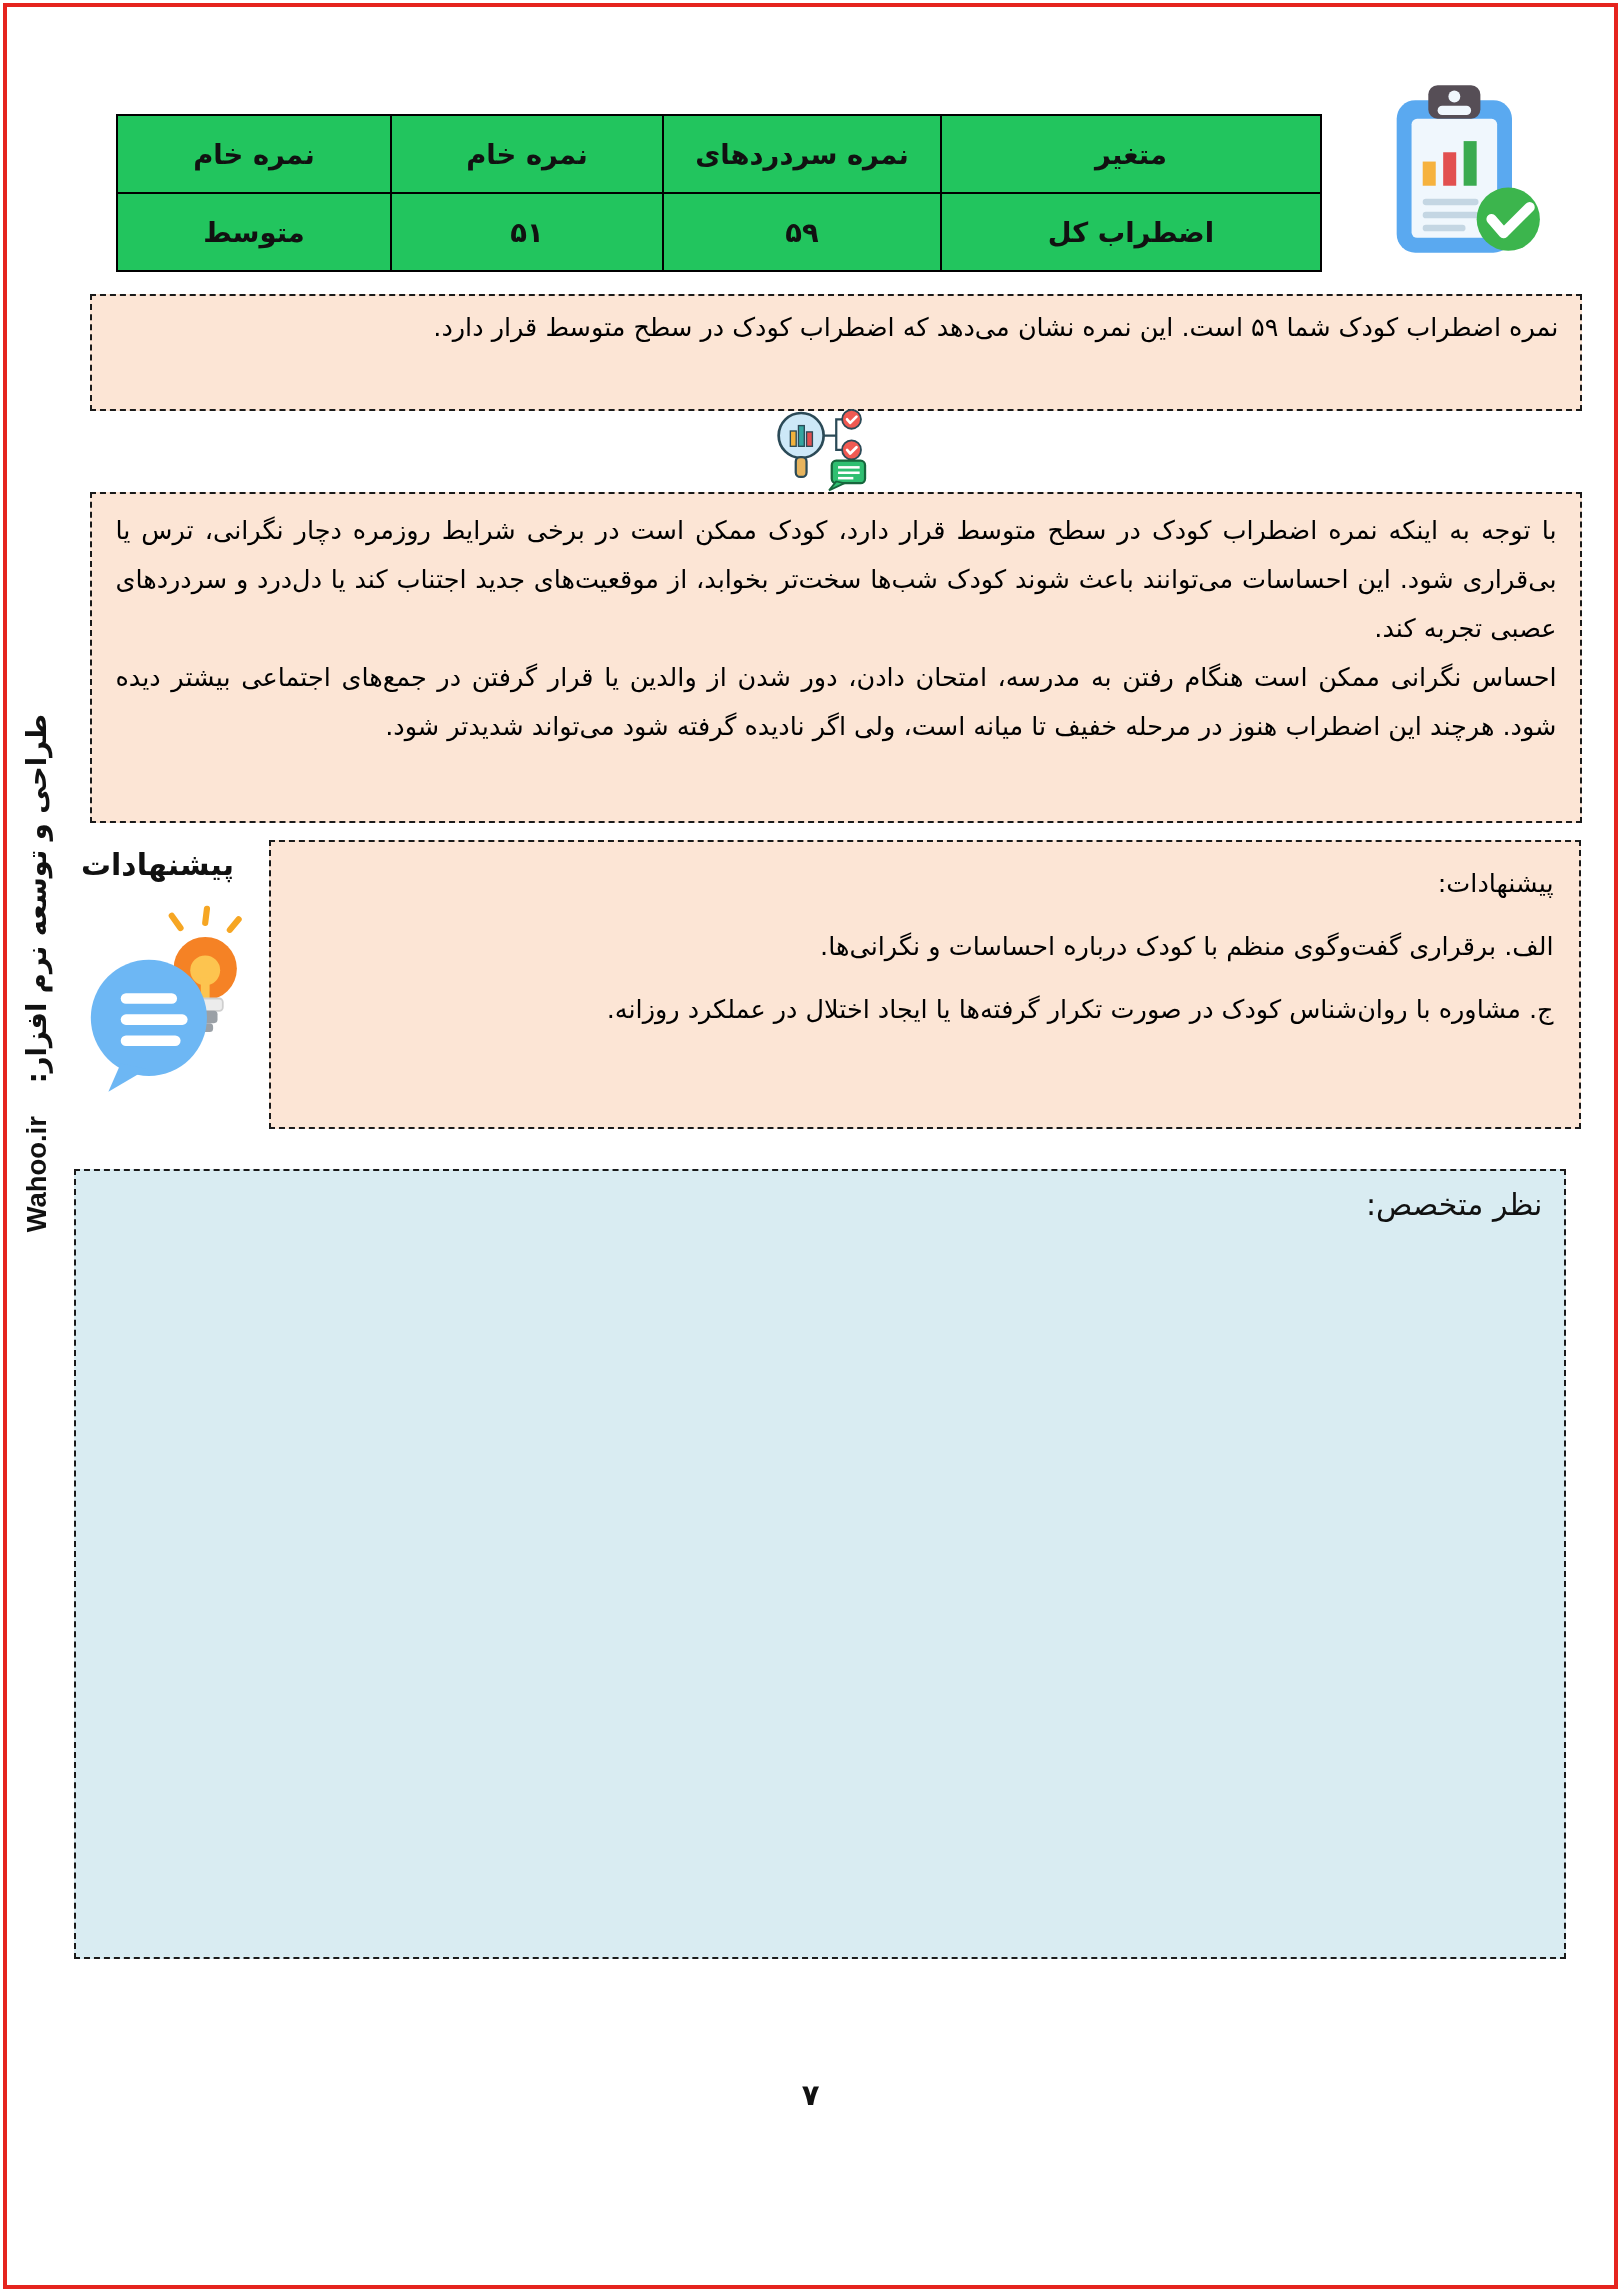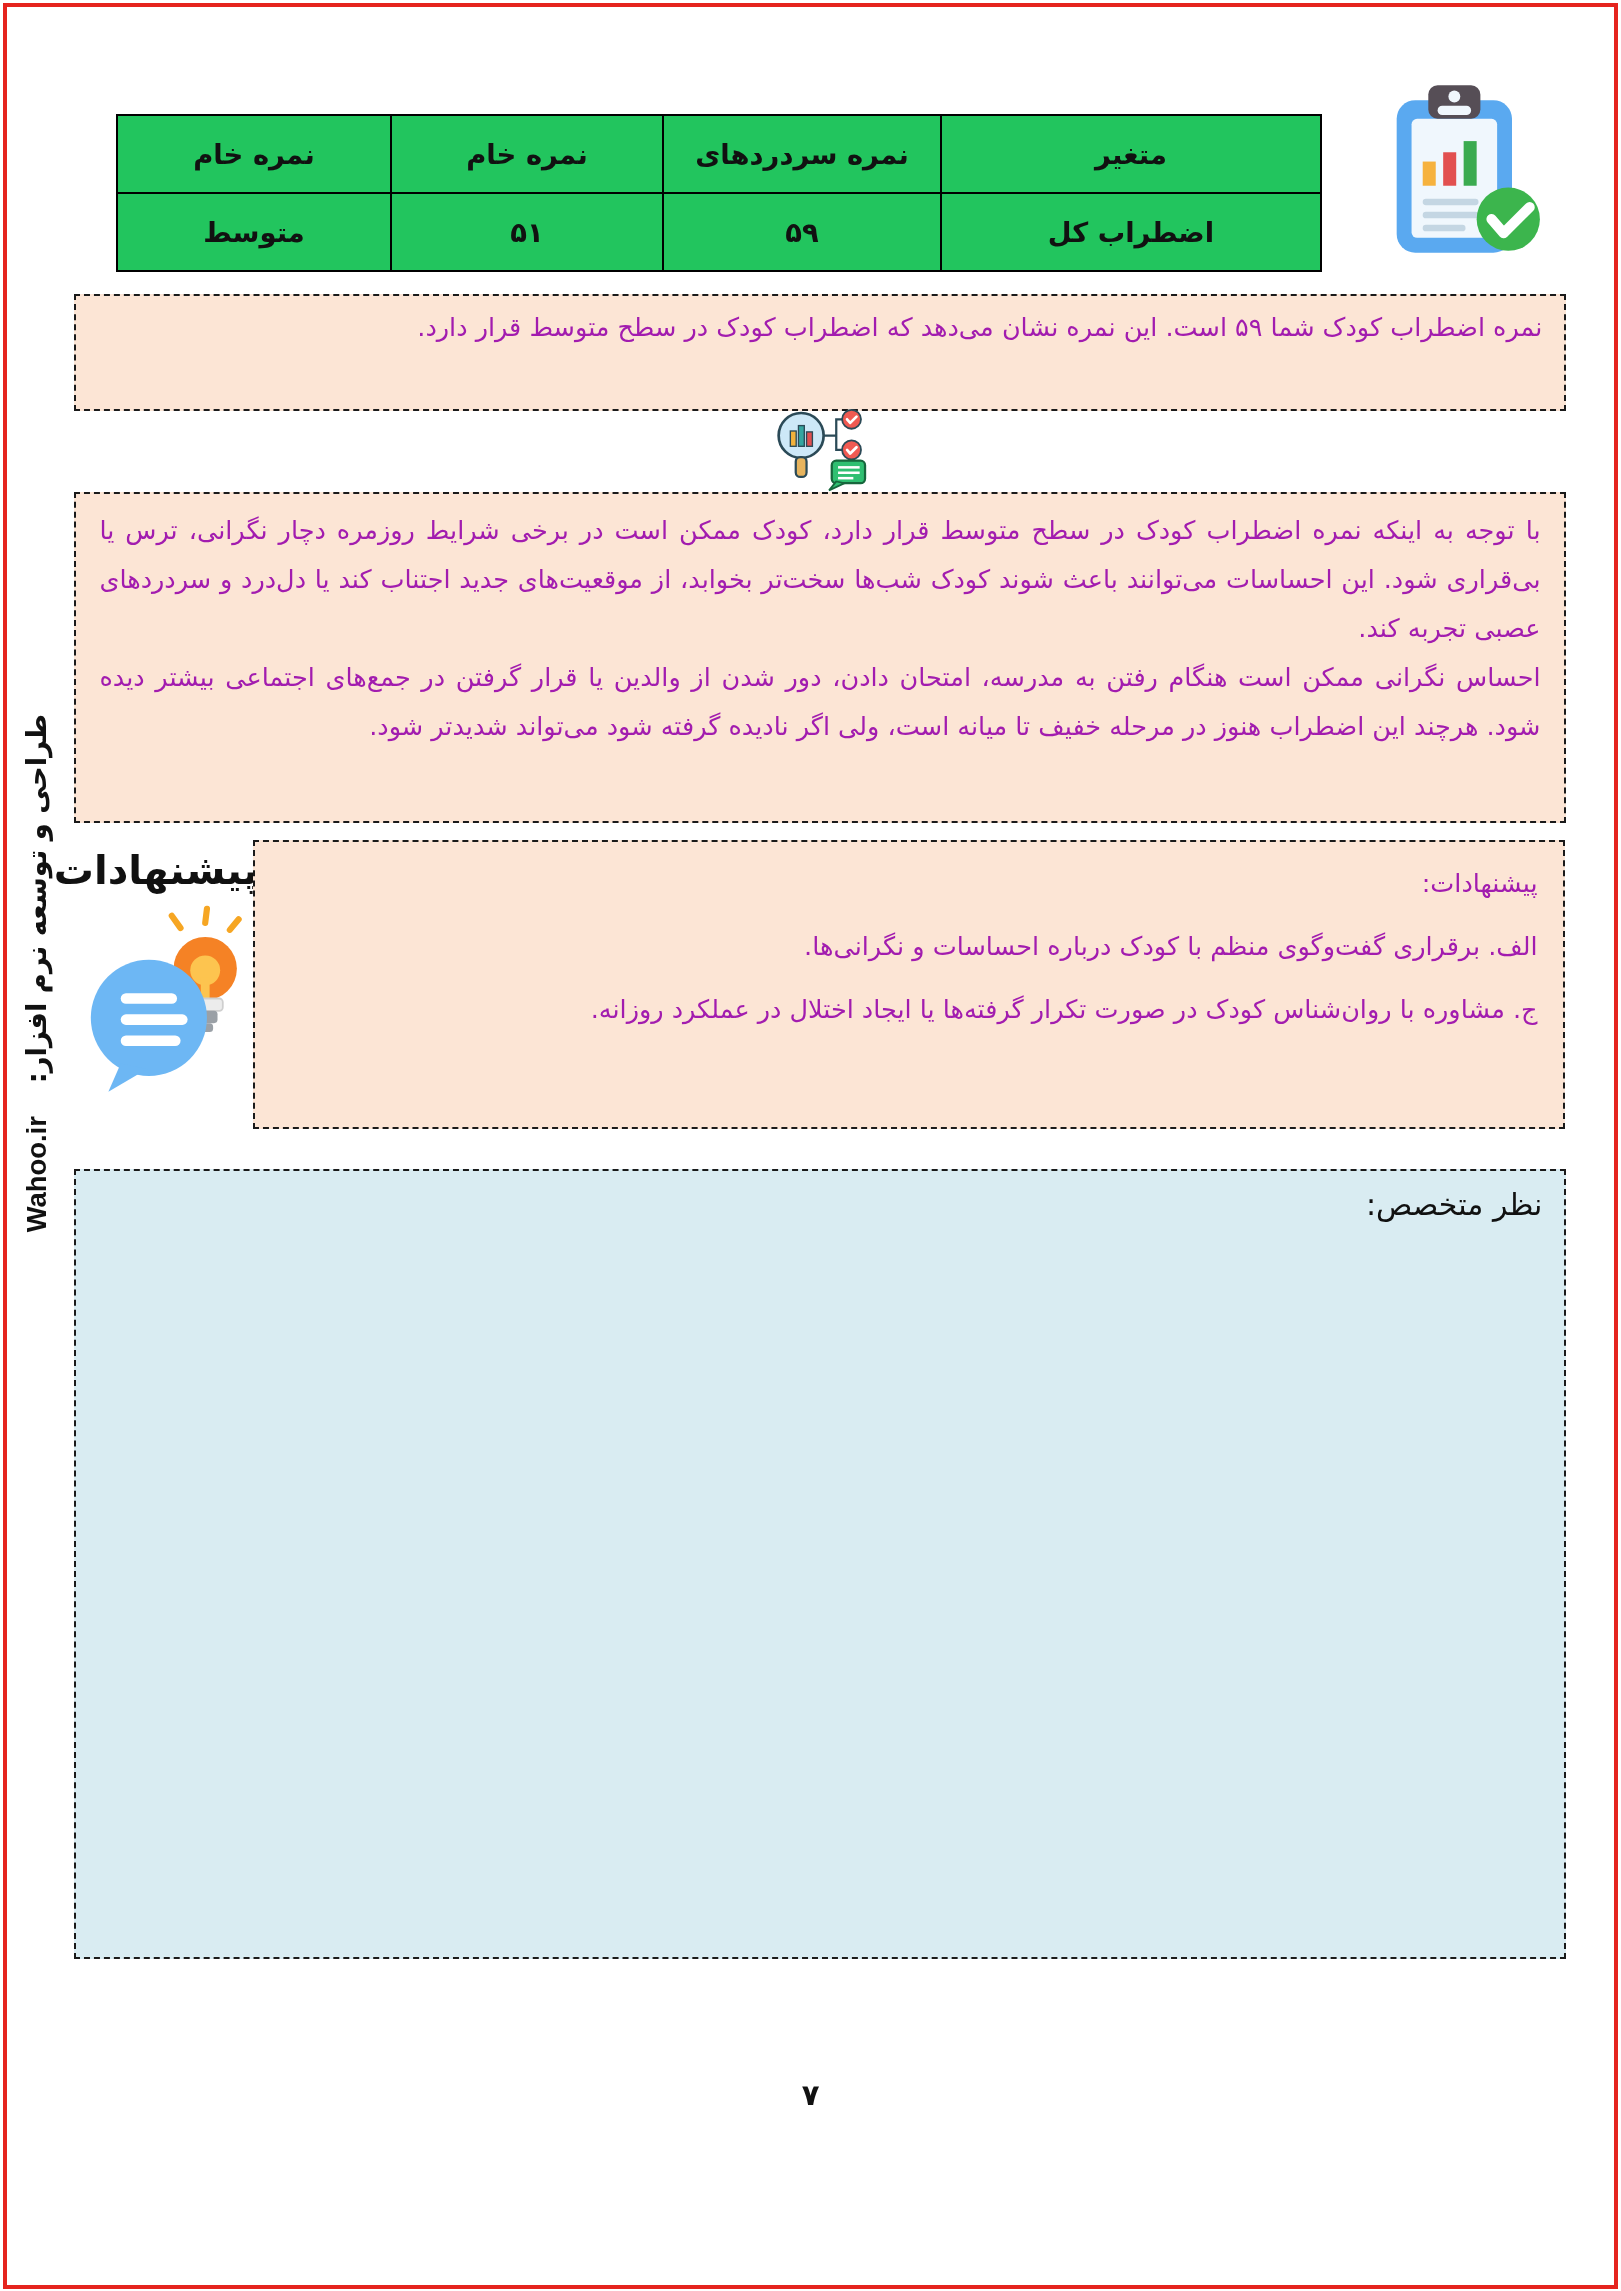--- a/index.html
+++ b/index.html
@@ -41,29 +41,30 @@
   }
   .heading-row .h-icon { width: 157px; height: 90px; flex: 0 0 auto; }
   .heading-text { font-size: 33px; font-weight: bold; color: #111; }
   .icon-chat { position: absolute; top: 898px; left: 82px; width: 176px; height: 201px; }
   
   .note-box {
     position: absolute;
     background: #fce5d5;
     border: 2px dashed #1a1a1a;
     font-size: 25.5px;
-    color: #a21caf;
+    color: #000000;
+    margin-left: 16px;
   }
   .box-summary { top: 294px; left: 74px; width: 1492px; height: 117px; padding: 9.8px 21.6px; line-height: 43px; text-align: right; }
   .box-interpretation { top: 492px; left: 74px; width: 1492px; height: 331px; padding: 11.8px 23.5px; line-height: 49px; }
   .box-interpretation p { text-align: justify; }
   .box-suggestions { top: 840px; left: 253px; width: 1312px; height: 289px; padding: 9.8px 25.5px; line-height: 63px; text-align: right; }
   .suggestions-label {
     position: absolute; top: 847px; left: 57px; width: 201px;
-    text-align: center; font-size: 40px; font-weight: bold;
+    text-align: center; font-size: 30px; font-weight: bold;
   }
   .expert-box {
     position: absolute; top: 1169px; left: 74px; width: 1492px; height: 790px;
     background: #d9ecf2;
     border: 2px dashed #1a1a1a;
     padding: 15.7px 21.6px;
     font-size: 30px; text-align: right;
   }
   .page-number {
     position: absolute; top: 2078px; left: 0; width: 1621px;

